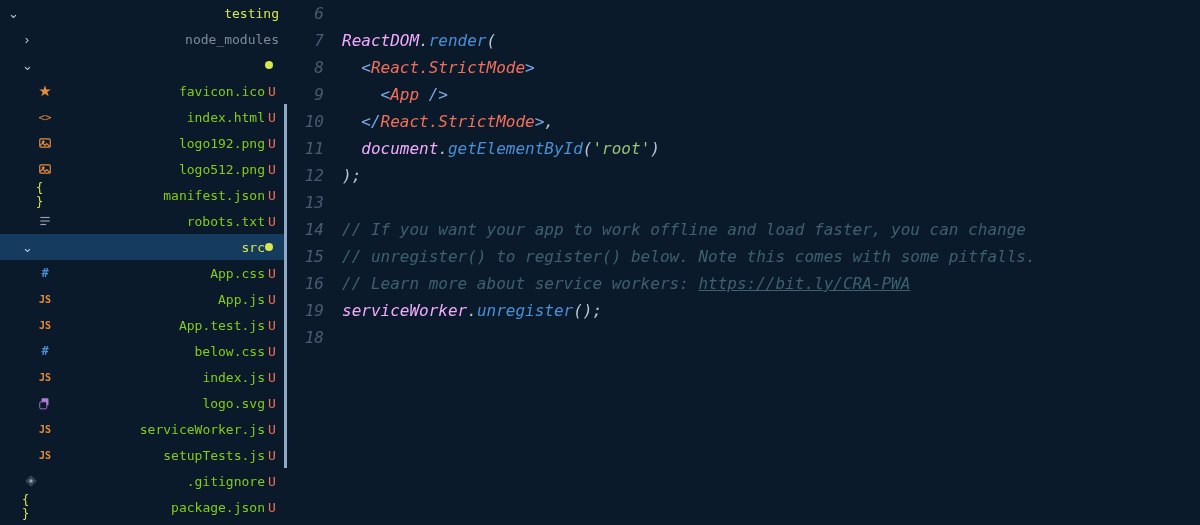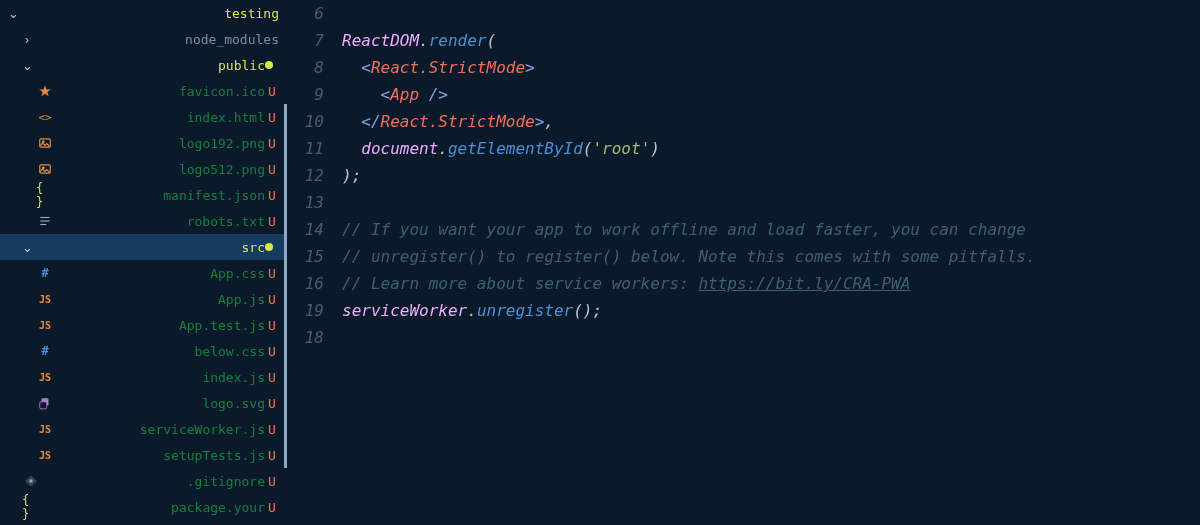--- a/index.html
+++ b/index.html
@@ -6,21 +6,21 @@
     body { font-family:'Menlo','Consolas',monospace; background:#0b1a2a; color:#b8c5d6; width:1200px; height:525px; overflow:hidden; display:flex; }
     .sidebar { width:287px; flex:none; background:#0b1a2a; overflow:hidden; }
     .tree-row { display:flex; align-items:center; height:26px; font-size:13px; cursor:pointer; padding-right:8px; position:relative; }
     .tree-row.selected { background:#153c5e; }
     .tree-row .indent { display:inline-block; }
     .tree-row .chev { width:10px; text-align:center; color:#b8c5d6; margin-right:4px; font-family:sans-serif; }
     .tree-row .icon { width:18px; display:inline-flex; align-items:center; justify-content:center; margin-right:4px; }
     .tree-row .name { flex:1; white-space:nowrap; overflow:hidden; text-overflow:ellipsis;text-align:right; }
     .tree-row .name.yellow { color:#d7e84a; }
     .tree-row .name.grey { color:#808a99; }
-    .tree-row .name.red { color:#15803d; }
+    .tree-row .name.red { color:#84cc16; }
     .status { width:14px; text-align:center; color:#f36f5a; }
     .dot { width:8px; height:8px; border-radius:50%; background:#d7e84a; margin-left:auto; margin-right:6px; flex:none; }
     .mod-bar { position:absolute; right:0; top:0; bottom:0; width:3px; background:#8fa8c5; }
     .editor { flex:1; background:#0b1a2a; display:flex; font-size:16px; line-height:27px; font-style:italic; }
     .gutter { width:55px; text-align:right; color:#4a5a72; padding-right:18px; }
     .code { flex:1; white-space:pre; }
     .code .t-obj { color:#f0abfc; }
     .code .t-fn { color:#4a8fd6; }
     .code .t-tag { color:#f36f5a; }
     .code .t-angle { color:#7aa5e0; }
@@ -40,21 +40,20 @@
       <span class="name yellow">testing</span>
     </div>
     <div class="tree-row">
       <span class="indent" style="width:22px"></span>
       <span class="chev">›</span>
       <span class="name grey">node_modules</span>
     </div>
     <div class="tree-row">
       <span class="indent" style="width:22px"></span>
       <span class="chev">⌄</span>
-      <span class="name yellow">public</span>
       <span class="dot"></span>
     </div>
     <div class="tree-row">
       <span class="indent" style="width:36px"></span>
       <span class="icon">
         <svg viewBox="0 0 24 24" fill="#e58b3e">
           <path d="M12 2l2.4 7.4H22l-6 4.4 2.3 7.2L12 16.8 5.7 21l2.3-7.2-6-4.4h7.6z"></path>
         </svg>
       </span>
       <span class="name red">favicon.ico</span>
@@ -188,21 +187,21 @@
           <path d="M12 2L2 12l10 10 10-10z" opacity=".3"></path>
           <circle cx="12" cy="12" r="3"></circle>
         </svg>
       </span>
       <span class="name red">.gitignore</span>
       <span class="status">U</span>
     </div>
     <div class="tree-row" style="margin-bottom: -10px;">
       <span class="indent" style="width:22px"></span>
       <span class="icon" style="color:#d7e84a;font-size:12px">{ }</span>
-      <span class="name red">package.your</span>
+      <span class="name red">package.json</span>
       <span class="status">U</span>
     </div>
   </div>
 
 <div class="editor">
   <div class="gutter" id="gutter">
       <div>6</div>
       <div>7</div>
       <div>8</div>
       <div>9</div>

